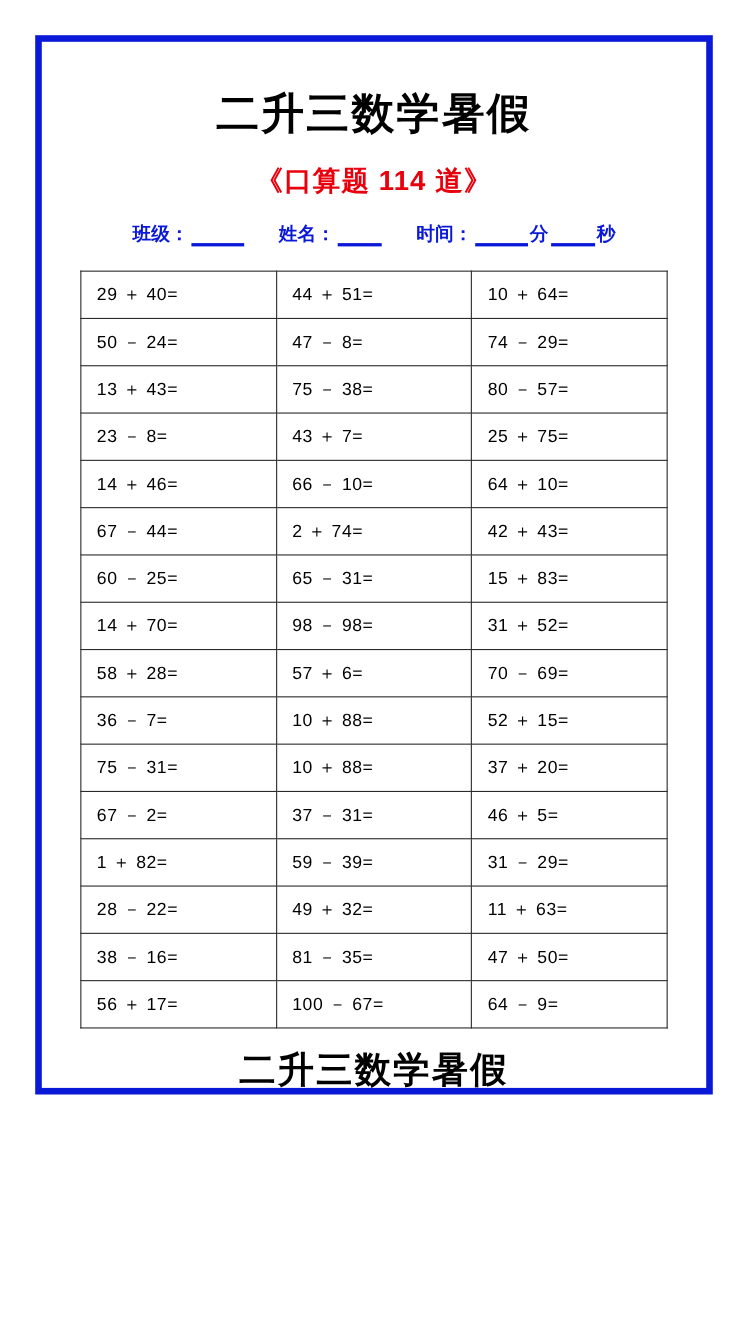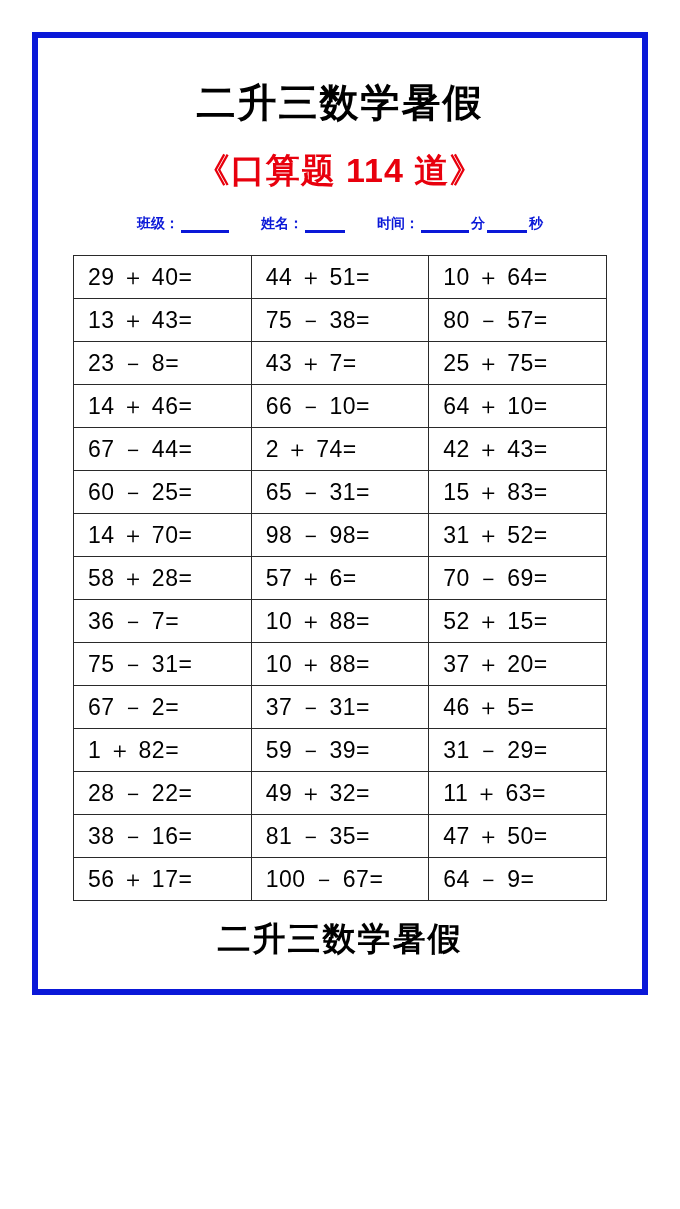--- a/index.html
+++ b/index.html
@@ -44,33 +44,33 @@
     text-align: center;
     font-size: 39px;
     font-weight: bold;
     color: #000000;
     letter-spacing: 2px;
     margin-top: 30px;
     font-family: "Liberation Sans", sans-serif;
   }
   .title-sub {
     text-align: center;
-    font-size: 34px;
+    font-size: 25px;
     font-weight: bold;
     color: #e8000d;
     margin-top: 18px;
     letter-spacing: 1px;
   }
   .info-row {
     display: flex;
     justify-content: center;
     align-items: flex-end;
     margin-top: 20px;
     color: #0a18d8;
-    font-size: 14px;
+    font-size: 17px;
     font-weight: bold;
     gap: 6px;
   }
   .info-item {
     display: flex;
     align-items: flex-end;
     white-space: nowrap;
   }
   .blank {
     display: inline-block;
@@ -87,21 +87,21 @@
   table.problems {
     margin: 22px auto 0 auto;
     width: 534px;
     border-collapse: collapse;
     table-layout: fixed;
   }
   table.problems td {
     border: 1px solid #2a2a2a;
     height: 42px;
     padding: 0 0 0 14px;
-    font-size: 23px;
+    font-size: 16px;
     color: #000000;
     vertical-align: middle;
     font-family: "Liberation Sans", sans-serif;
     letter-spacing: 0.5px;
   }
   .footer-title {
     text-align: center;
     font-size: 33px;
     font-weight: bold;
     color: #000000;
@@ -140,20 +140,25 @@
     </div>
 
     <table class="problems">
       <tbody>
           <tr>
             <td>29 ＋ 40=</td>
             <td>44 ＋ 51=</td>
             <td>10 ＋ 64=</td>
           </tr>
           <tr>
+            <td>50 － 24=</td>
+            <td>47 － 8=</td>
+            <td>74 － 29=</td>
+          </tr>
+          <tr>
             <td>13 ＋ 43=</td>
             <td>75 － 38=</td>
             <td>80 － 57=</td>
           </tr>
           <tr>
             <td>23 － 8=</td>
             <td>43 ＋ 7=</td>
             <td>25 ＋ 75=</td>
           </tr>
           <tr>

